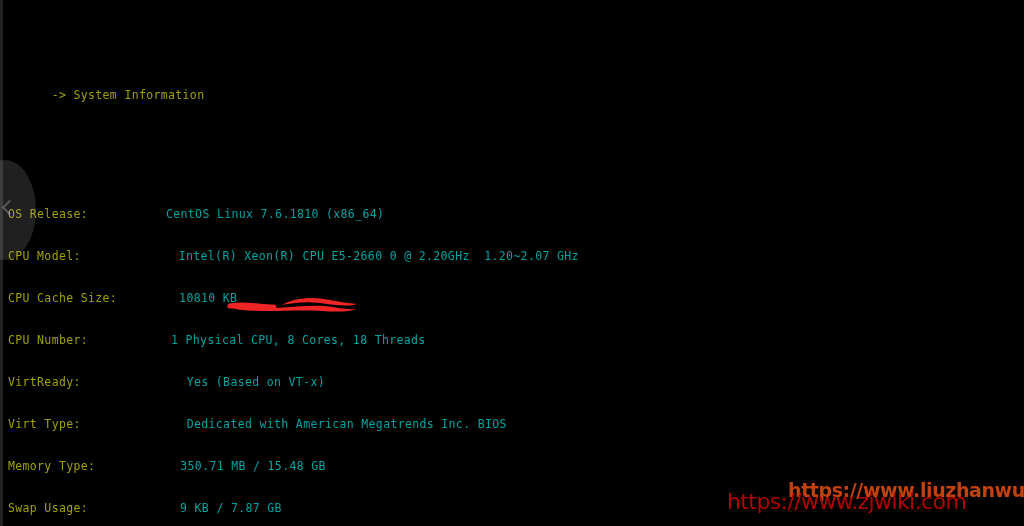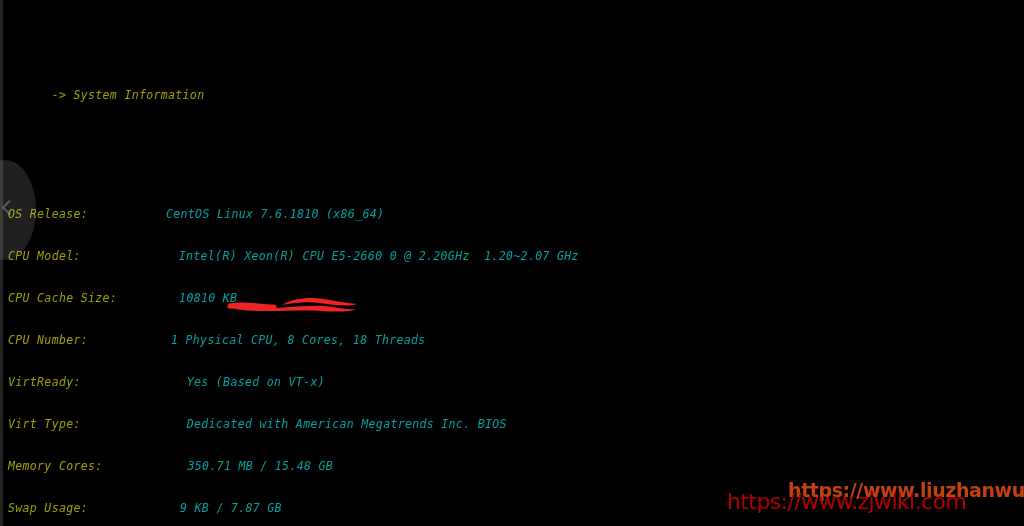--- a/index.html
+++ b/index.html
@@ -32,21 +32,21 @@
   }
   .term {
     position: absolute;
     left: 0; top: 0;
     width: 1024px;
     padding: 18px 0 0 8px;
     box-sizing: border-box;
     white-space: pre;
     z-index: 2;
   }
-  .line { height: 14px; white-space: pre; font-style: italic; }
+  .line { height: 14px; white-space: pre; }
   .blank { height: 14px; }
   .gap7 { height: 7px; }
 
   .sect   { color: #a0a000; }
   .label  { color: #a0a000; }
   .value  { color: #00a2a2; }
 
   
   .carousel-prev {
     position: absolute;
@@ -121,21 +121,21 @@
     </div>
     <div class="blank"></div>
     <div class="gap7"></div>
 
     <div class="line"><span class="label">OS Release:</span><span class="value" style="padding-left:78px">CentOS Linux 7.6.1810 (x86_64)</span></div>
     <div class="line"><span class="label">CPU Model:</span><span class="value" style="padding-left:98px">Intel(R) Xeon(R) CPU E5-2660 0 @ 2.20GHz  1.20~2.07 GHz</span></div>
     <div class="line"><span class="label">CPU Cache Size:</span><span class="value" style="padding-left:62px">10810 KB</span></div>
     <div class="line"><span class="label">CPU Number:</span><span class="value" style="padding-left:83px">1 Physical CPU, 8 Cores, 18 Threads</span></div>
     <div class="line"><span class="label">VirtReady:</span><span class="value" style="padding-left:106px">Yes (Based on VT-x)</span></div>
     <div class="line"><span class="label">Virt Type:</span><span class="value" style="padding-left:106px">Dedicated with American Megatrends Inc. BIOS</span></div>
-    <div class="line"><span class="label">Memory Cores:</span><span class="value" style="padding-left:85px">350.71 MB / 15.48 GB</span></div>
+    <div class="line"><span class="label">Memory Type:</span><span class="value" style="padding-left:85px">350.71 MB / 15.48 GB</span></div>
     <div class="line"><span class="label">Swap Usage:</span><span class="value" style="padding-left:92px">9 KB / 7.87 GB</span></div>
     
     
     
     
     
     
     
 
     

